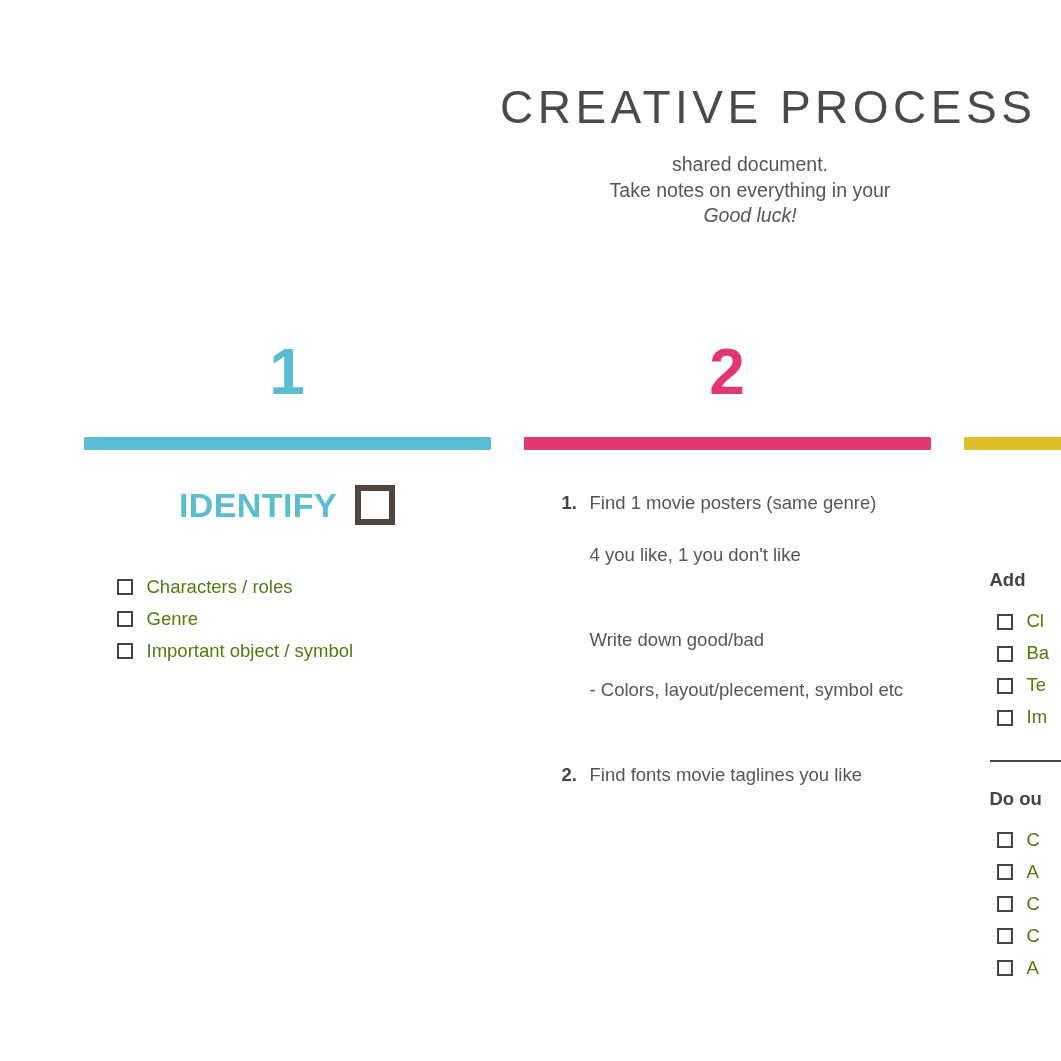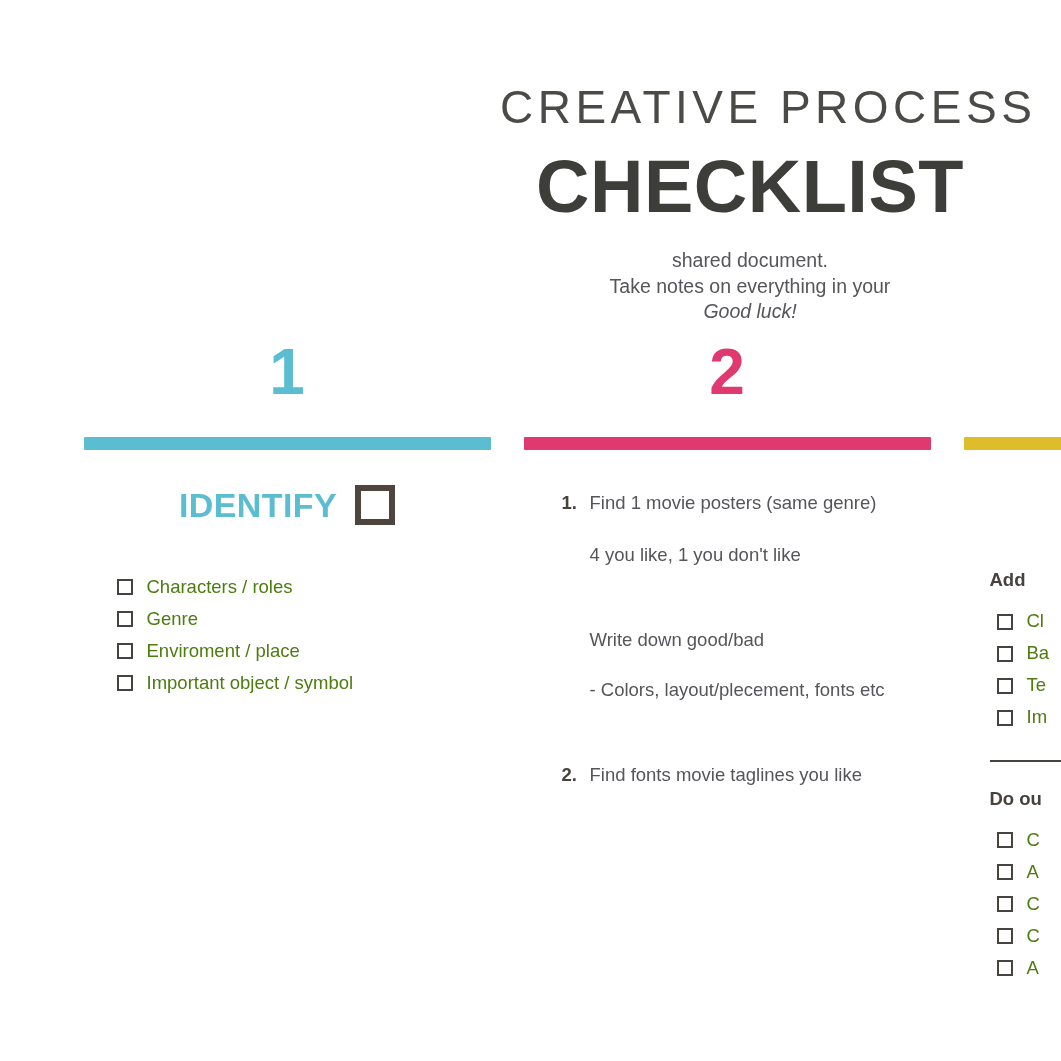--- a/index.html
+++ b/index.html
@@ -204,21 +204,20 @@
   }
 </style>
 </head>
 <body>
 
 <div class="page">
 
   <div class="header">
     <div class="header-inner">
       <div class="title-top">CREATIVE PROCESS</div>
-      <div class="title-main">CHECKLIST</div>
       <div class="subtitle">
         <div>shared document.</div>
         <div>Take notes on everything in your</div>
         <div class="italic">Good luck!</div>
       </div>
     </div>
   </div>
 
   <div class="columns">
 
@@ -231,24 +230,20 @@
           <span class="big-box"></span>
         </div>
         <div class="check-list">
           <div class="check-item">
             <span class="sm-box"></span>
             <span class="ci-label">Characters / roles</span>
           </div>
           <div class="check-item">
             <span class="sm-box"></span>
             <span class="ci-label">Genre</span>
-          </div>
-          <div class="check-item">
-            <span class="sm-box"></span>
-            <span class="ci-label">Enviroment / place</span>
           </div>
           <div class="check-item">
             <span class="sm-box"></span>
             <span class="ci-label">Important object / symbol</span>
           </div>
         </div>
       </div>
     </div>
 
     <div class="col c2">
@@ -259,21 +254,21 @@
           <div class="num-row">
             <span class="n">1.</span>
             <span class="t">Find 1 movie posters (same genre)</span>
           </div>
           <div class="gap-sm"></div>
           <div class="sub-line">4 you like, 1 you don't like</div>
           <div class="gap-md"></div>
           <div class="gap-md"></div>
           <div class="sub-line">Write down good/bad</div>
           <div class="gap-sm"></div>
-          <div class="sub-line">- Colors, layout/plecement, fonts etc</div>
+          <div class="sub-line">- Colors, layout/plecement, symbol etc</div>
           <div class="gap-lg"></div>
           <div class="gap-lg"></div>
           <div class="num-row">
             <span class="n">2.</span>
             <span class="t">Find fonts movie taglines you like</span>
           </div>
         </div>
       </div>
     </div>
 

